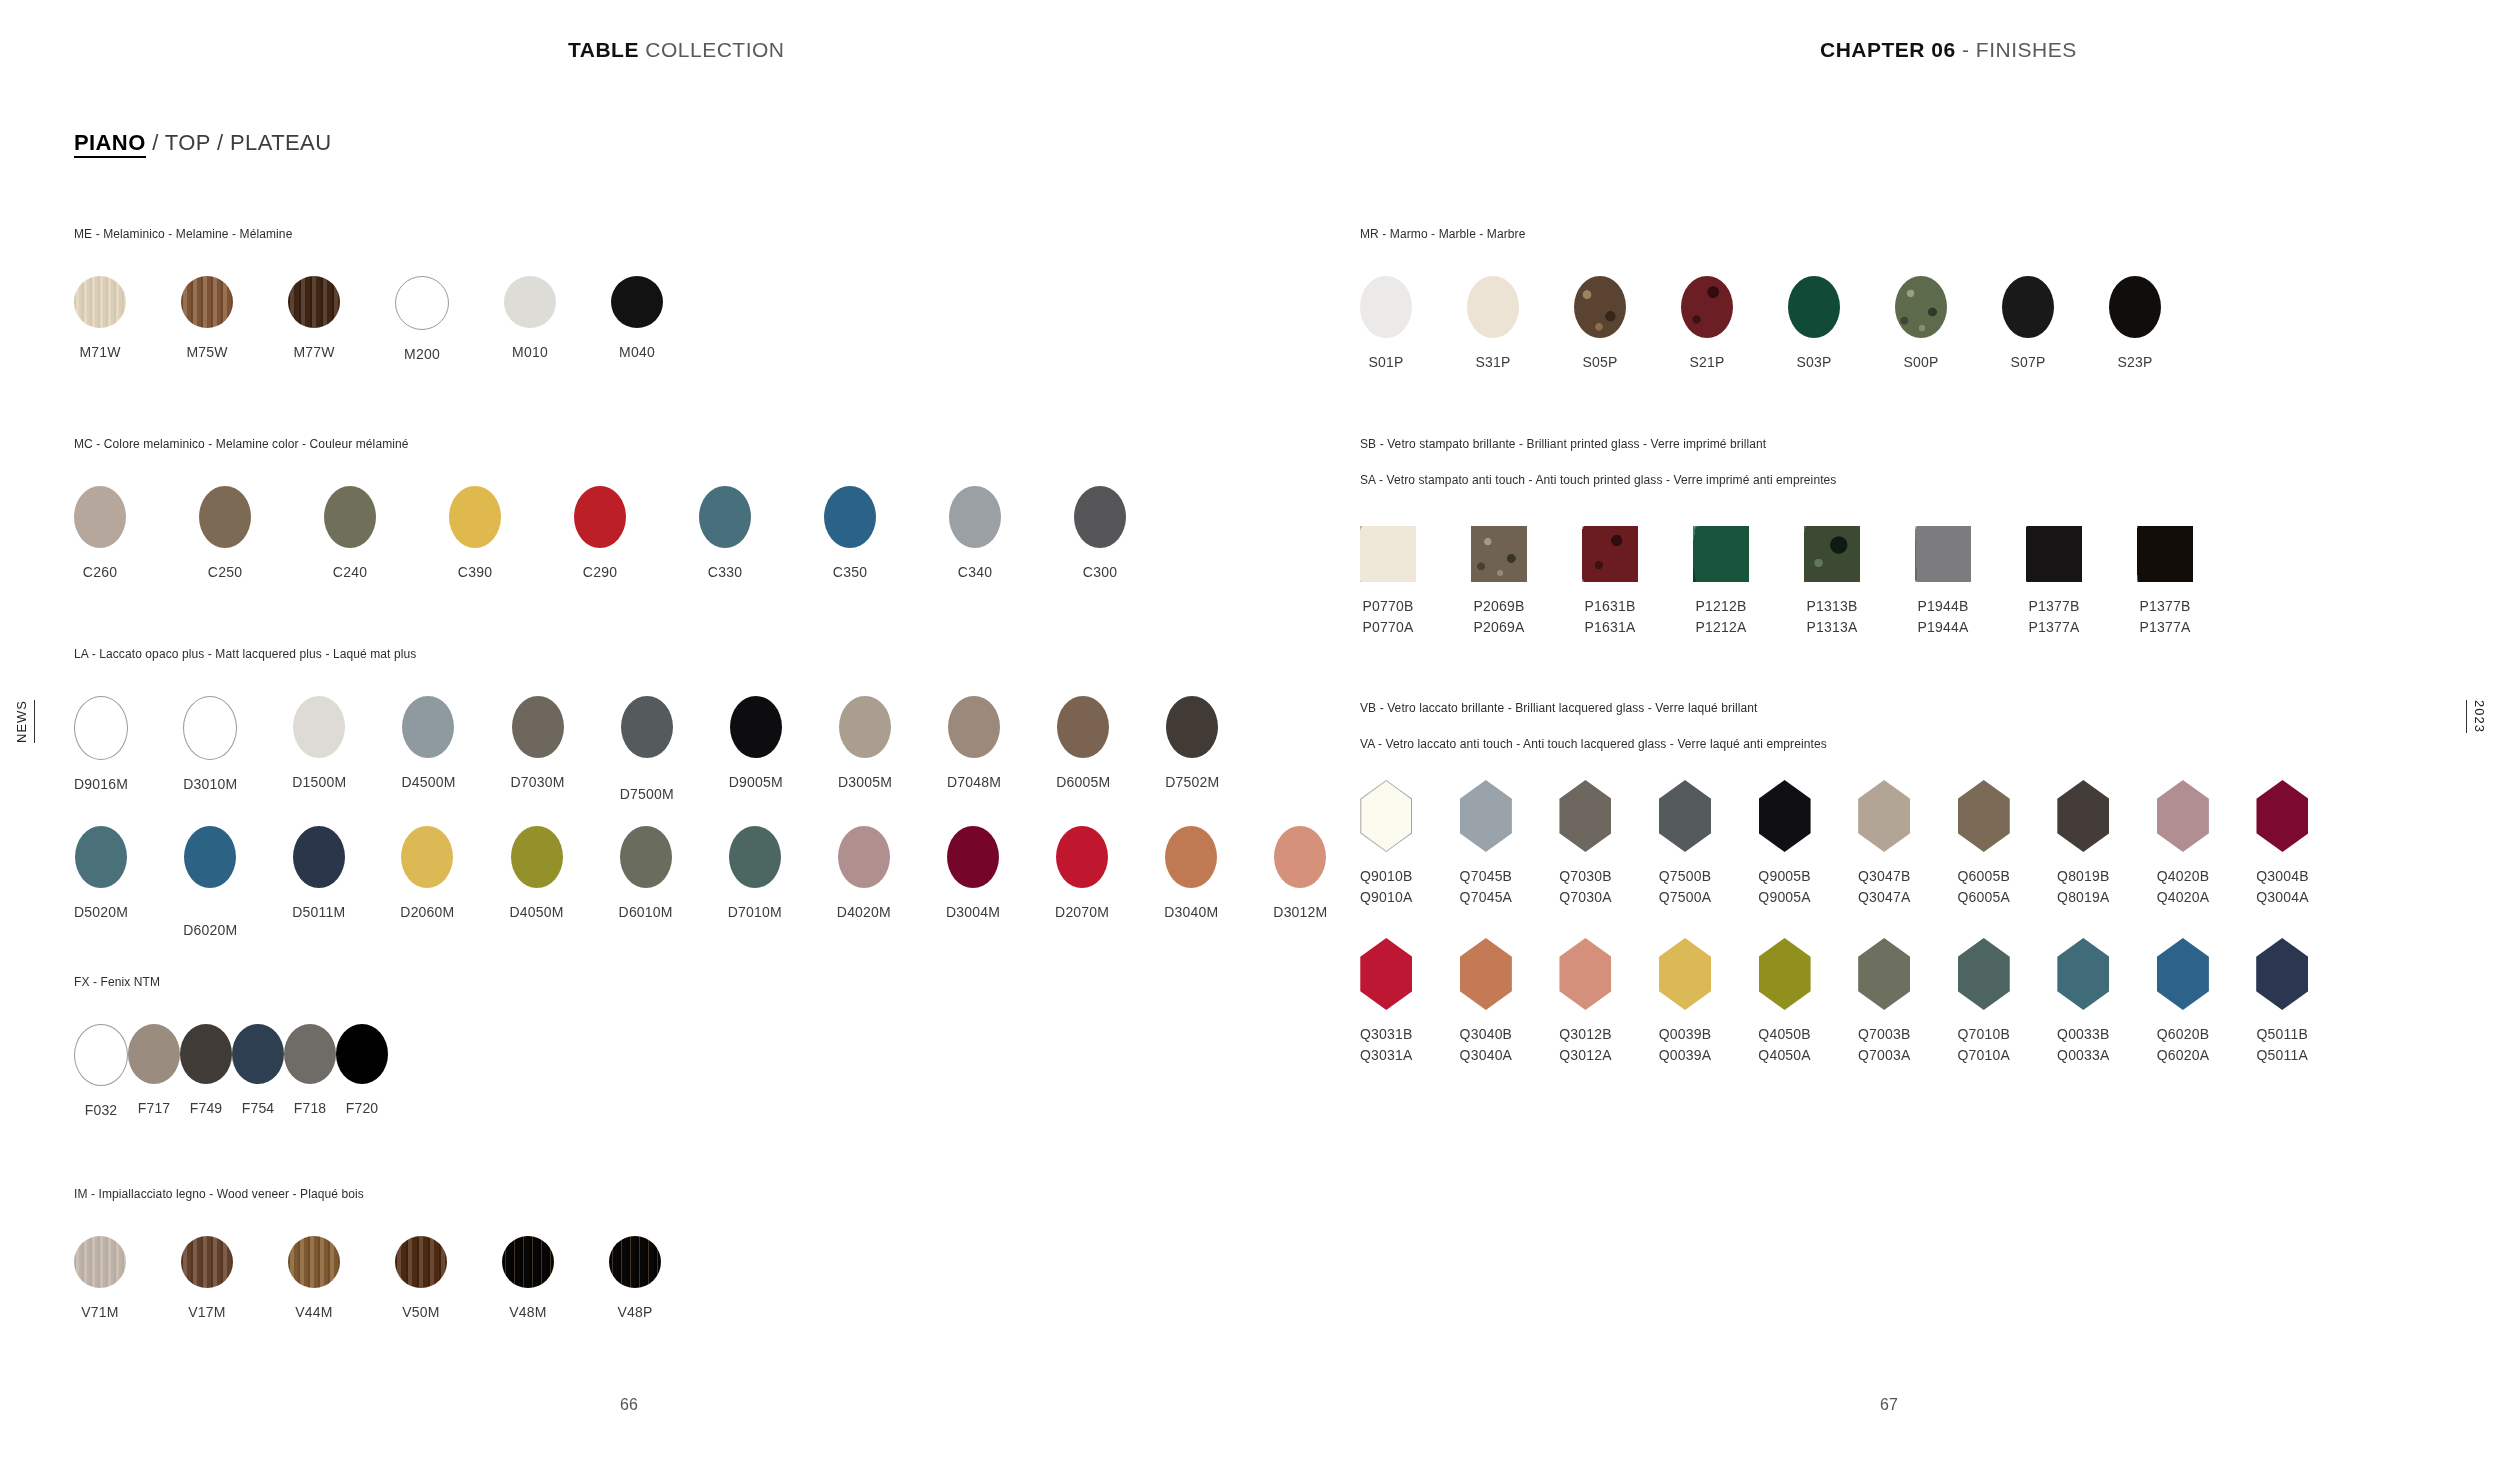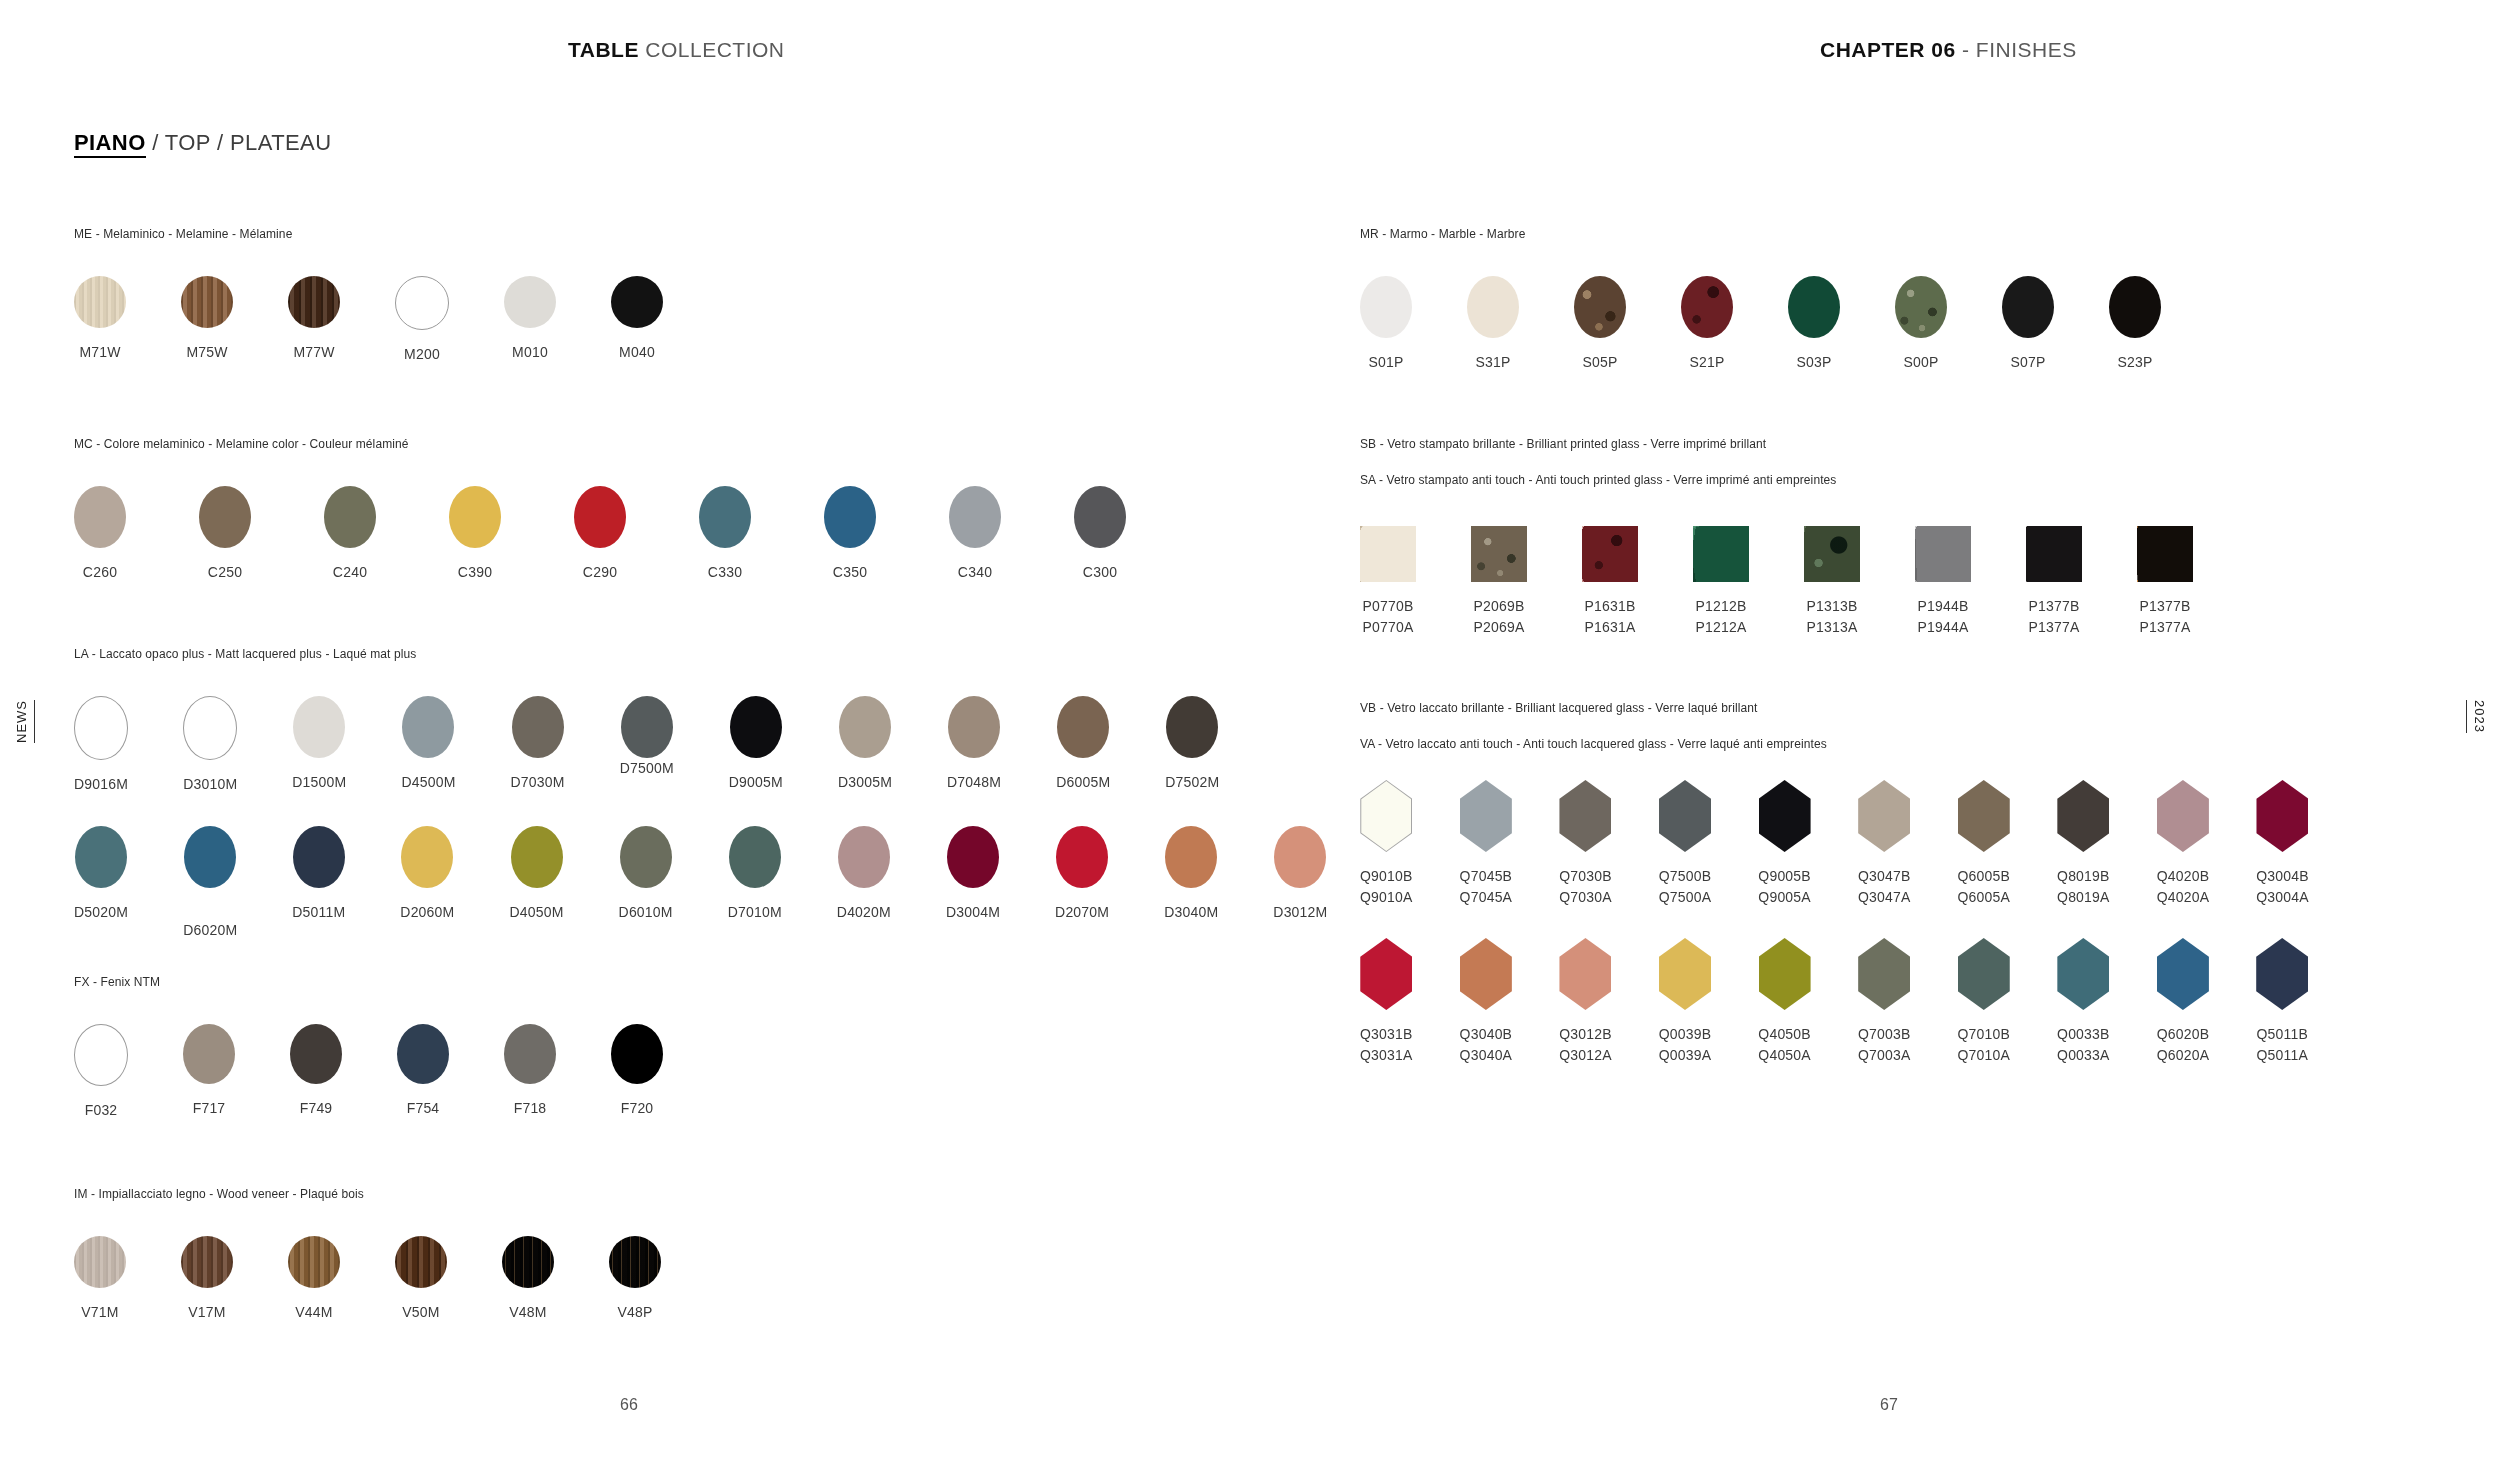--- a/index.html
+++ b/index.html
@@ -180,21 +180,21 @@
         <div class="sw">
           <div class="chip ellipse" style="width: 52px; height: 62px; background: rgb(142, 154, 160);"></div>
           <div class="cap" style="margin-top: 14px;">D4500M</div>
         </div>
         <div class="sw">
           <div class="chip ellipse" style="width: 52px; height: 62px; background: rgb(110, 103, 93);"></div>
           <div class="cap" style="margin-top: 14px;">D7030M</div>
         </div>
         <div class="sw">
           <div class="chip ellipse" style="width: 52px; height: 62px; background: rgb(85, 91, 92);"></div>
-          <div class="cap" style="margin-top: 0;">D7500M</div>
+          <div class="cap" style="margin-top: 26px;">D7500M</div>
         </div>
         <div class="sw">
           <div class="chip ellipse" style="width: 52px; height: 62px; background: rgb(13, 13, 16);"></div>
           <div class="cap" style="margin-top: 14px;">D9005M</div>
         </div>
         <div class="sw">
           <div class="chip ellipse" style="width: 52px; height: 62px; background: rgb(170, 158, 144);"></div>
           <div class="cap" style="margin-top: 14px;">D3005M</div>
         </div>
         <div class="sw">
@@ -256,21 +256,21 @@
           <div class="cap" style="margin-top: 14px;">D3040M</div>
         </div>
         <div class="sw">
           <div class="chip ellipse" style="width: 52px; height: 62px; background: rgb(213, 145, 122);"></div>
           <div class="cap" style="margin-top: 14px;">D3012M</div>
         </div>
       </div>
       <div class="group" style="left: 0px; top: 974px;">
         <div class="glabel">FX - Fenix NTM</div>
       </div>
-      <div class="group row" style="left: 0px; top: 1024px; gap: 55px;">
+      <div class="group row" style="left: 0px; top: 1024px; ">
         <div class="sw">
           <div class="chip ellipse outline" style="width: 52px; height: 60px;"></div>
           <div class="cap" style="margin-top: 14px;">F032</div>
         </div>
         <div class="sw">
           <div class="chip ellipse" style="width: 52px; height: 60px; background: rgb(154, 141, 128);"></div>
           <div class="cap" style="margin-top: 14px;">F717</div>
         </div>
         <div class="sw">
           <div class="chip ellipse" style="width: 52px; height: 60px; background: rgb(65, 59, 55);"></div>

